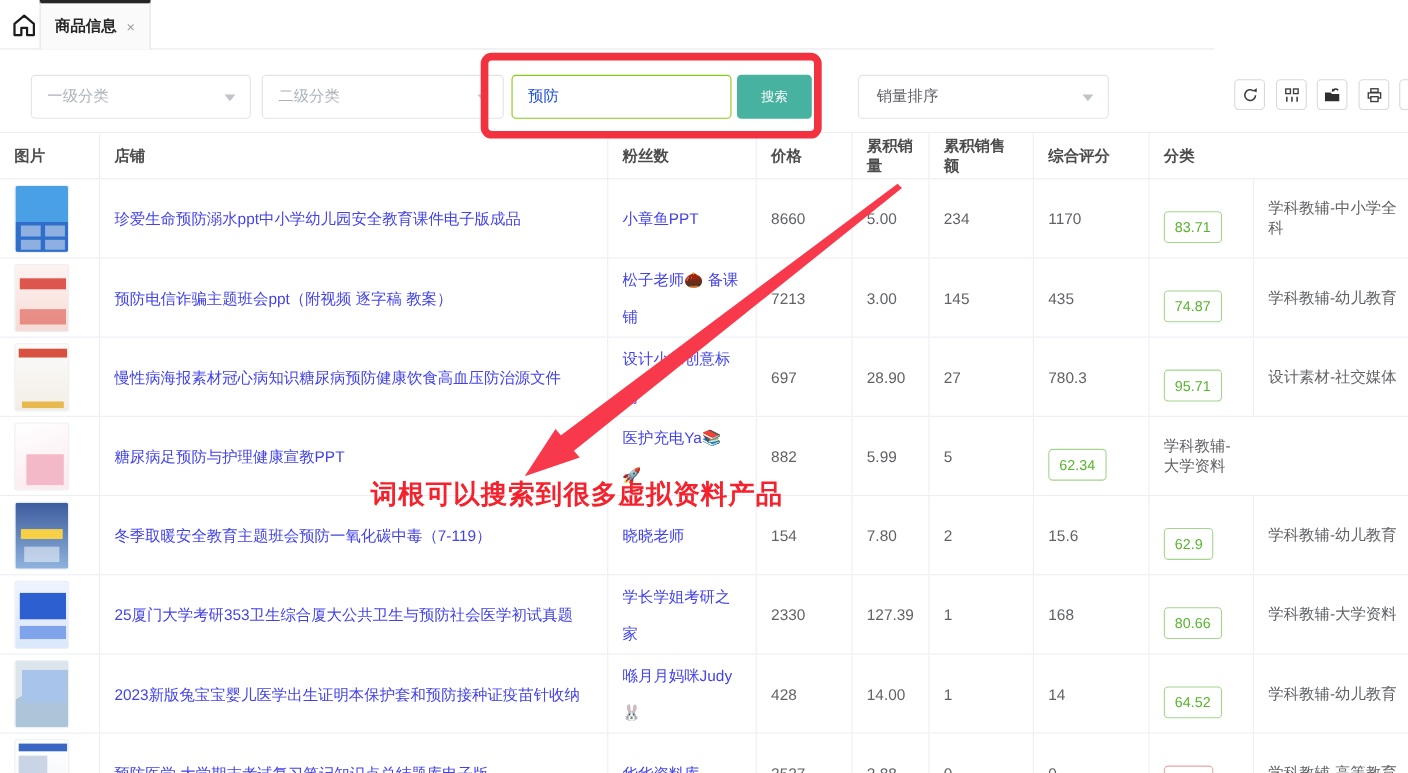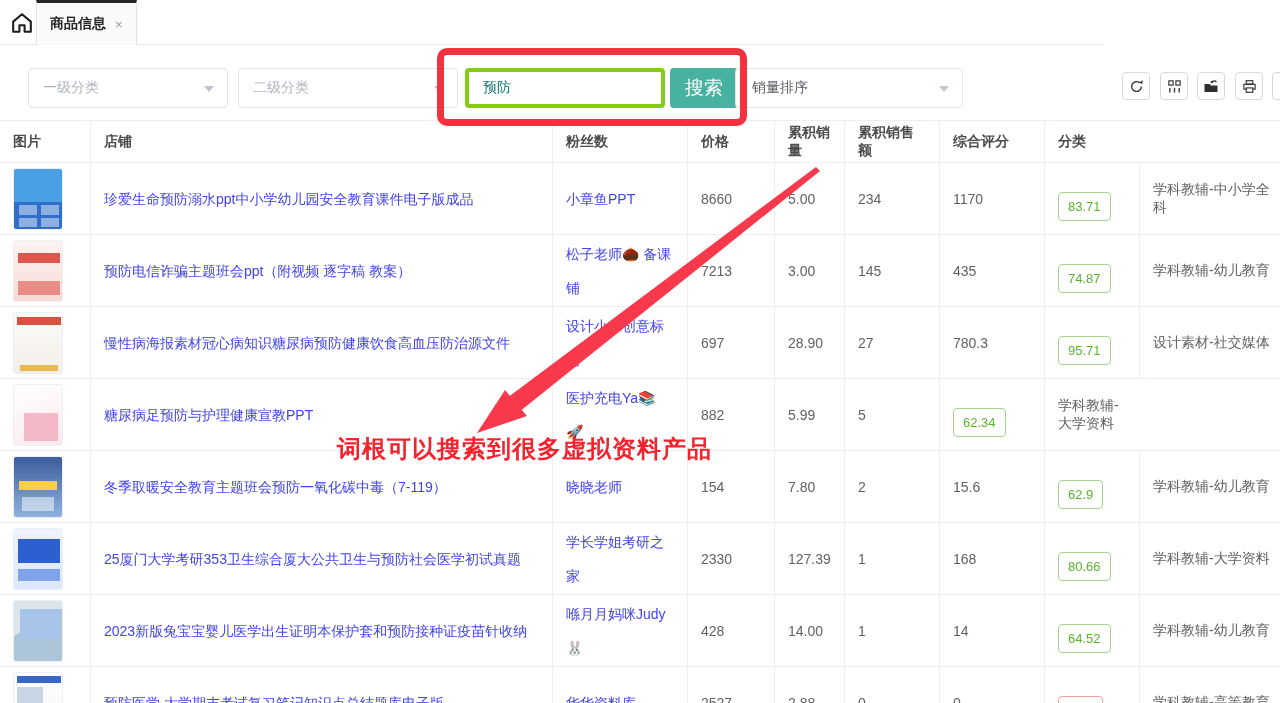--- a/index.html
+++ b/index.html
@@ -15,25 +15,25 @@
   .tab-label { font-size:14px; color:#262626; font-weight:600; }
   .tab-close { color:#9b9b9b; font-size:13px; line-height:1; }
 
   
   .select { position:absolute; top:68px; height:40px; border:1px solid #e4e4e4; border-radius:4px;
             background:#fff; display:flex; align-items:center; padding:0 14px; font-size:14px; }
   .select .ph { color:#aeb3bc; }
   .select .val { color:#5d6066; }
   .caret { position:absolute; right:13px; top:17px; width:0; height:0;
            border-left:5px solid transparent; border-right:5px solid transparent; border-top:6px solid #c0c4cc; }
-  .search-input { position:absolute; left:465px; top:68px; width:200px; height:40px; border:4px solid #84cc16;
-                  border-radius:4px; padding:0 14px; font-size:14px; color:#0f766e; outline:none;
+  .search-input { position:absolute; left:465px; top:68px; width:200px; height:40px; border:1px solid #84cc16;
+                  border-radius:4px; padding:0 14px; font-size:14px; color:#1d4ed8; outline:none;
                   font-family:inherit; }
   .search-btn { position:absolute; left:670px; top:68px; width:68px; height:40px; background:#48b2a0;
-                border:none; border-radius:4px; color:#fff; font-size:19px; cursor:pointer; font-family:inherit; }
+                border:none; border-radius:4px; color:#fff; font-size:12px; cursor:pointer; font-family:inherit; }
   .toolbtn { position:absolute; top:72px; width:28px; height:28px; border:1px solid #d9d9d9; border-radius:4px;
              background:#fff; display:flex; align-items:center; justify-content:center; cursor:pointer; }
 
   
   .table { position:absolute; top:120px; left:0; width:1290px; border-top:1px solid #ebeef5; }
   .trow { display:grid; grid-template-columns:91px 462px 135px 87px 70px 95px 105px 95px 150px;
           border-bottom:1px solid #ebeef5; }
   .td { border-right:1px solid #ebeef5; padding:0 13px; display:flex; align-items:center;
         font-size:14px; color:#606266; overflow:hidden; }
   .trow .td:last-child { border-right:none; }
@@ -74,21 +74,21 @@
   <div class="select" style="left:28px; width:200px;">
     <span class="ph">一级分类</span>
     <span class="caret"></span>
   </div>
   <div class="select" style="left:238px; width:220px;">
     <span class="ph">二级分类</span>
     <span class="caret"></span>
   </div>
   <input class="search-input" value="预防" style="">
   <button class="search-btn">搜索</button>
-  <div class="select" style="left:735px; width:228px;">
+  <div class="select" style="left:780px; width:228px;">
     <span class="val" style="padding-left:2px;">销量排序</span>
     <span class="caret"></span>
   </div>
 
   <div class="toolbtn" style="left:1122px;">
     <svg width="15" height="15" viewBox="0 0 16 16">
       <path d="M13.2 8a5.2 5.2 0 1 1-1.7-3.85" fill="none" stroke="#3c3c3c" stroke-width="1.5"></path>
       <polygon points="14.6,1.4 14.2,5.4 10.6,3.6" fill="#3c3c3c"></polygon>
     </svg>
   </div>

